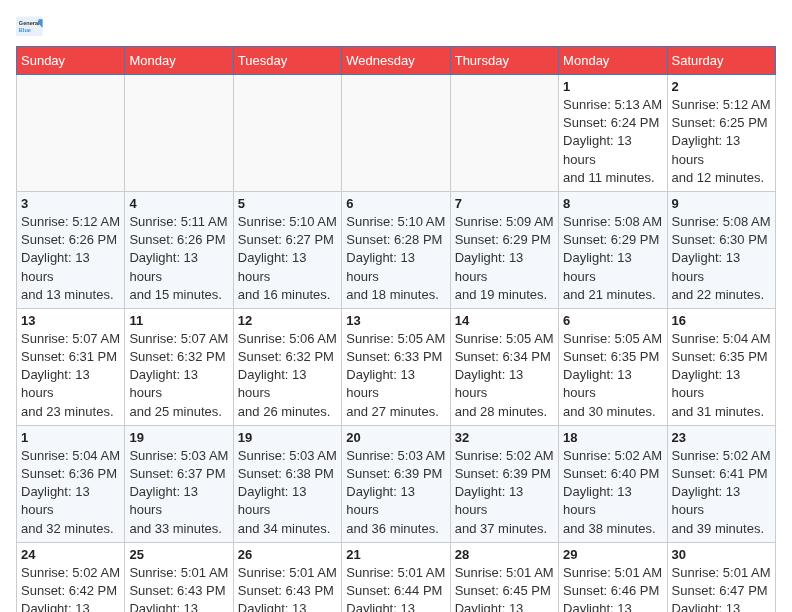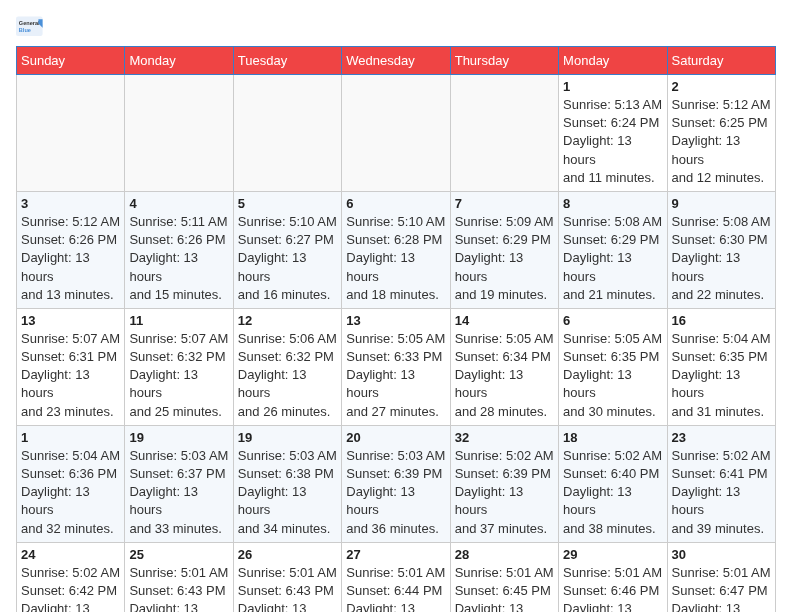--- a/index.html
+++ b/index.html
@@ -209,21 +209,21 @@
         </td>
         <td>
           <span class="day-number">25</span>
           <div class="day-info">Sunrise: 5:01 AM<br>Sunset: 6:43 PM<br>Daylight: 13 hours<br>and 41 minutes.</div>
         </td>
         <td>
           <span class="day-number">26</span>
           <div class="day-info">Sunrise: 5:01 AM<br>Sunset: 6:43 PM<br>Daylight: 13 hours<br>and 42 minutes.</div>
         </td>
         <td>
-          <span class="day-number">27</span>
+          <span class="day-number">21</span>
           <div class="day-info">Sunrise: 5:01 AM<br>Sunset: 6:44 PM<br>Daylight: 13 hours<br>and 43 minutes.</div>
         </td>
         <td>
           <span class="day-number">28</span>
           <div class="day-info">Sunrise: 5:01 AM<br>Sunset: 6:45 PM<br>Daylight: 13 hours<br>and 44 minutes.</div>
         </td>
         <td>
           <span class="day-number">29</span>
           <div class="day-info">Sunrise: 5:01 AM<br>Sunset: 6:46 PM<br>Daylight: 13 hours<br>and 44 minutes.</div>
         </td>

